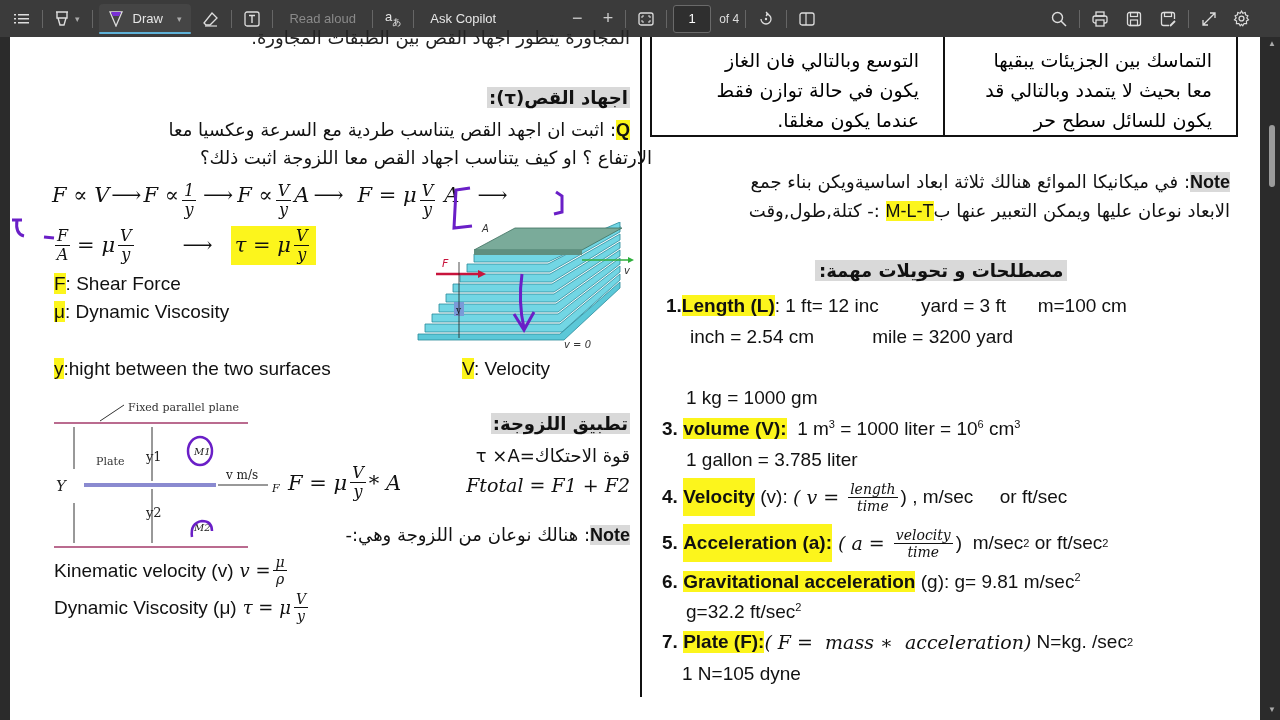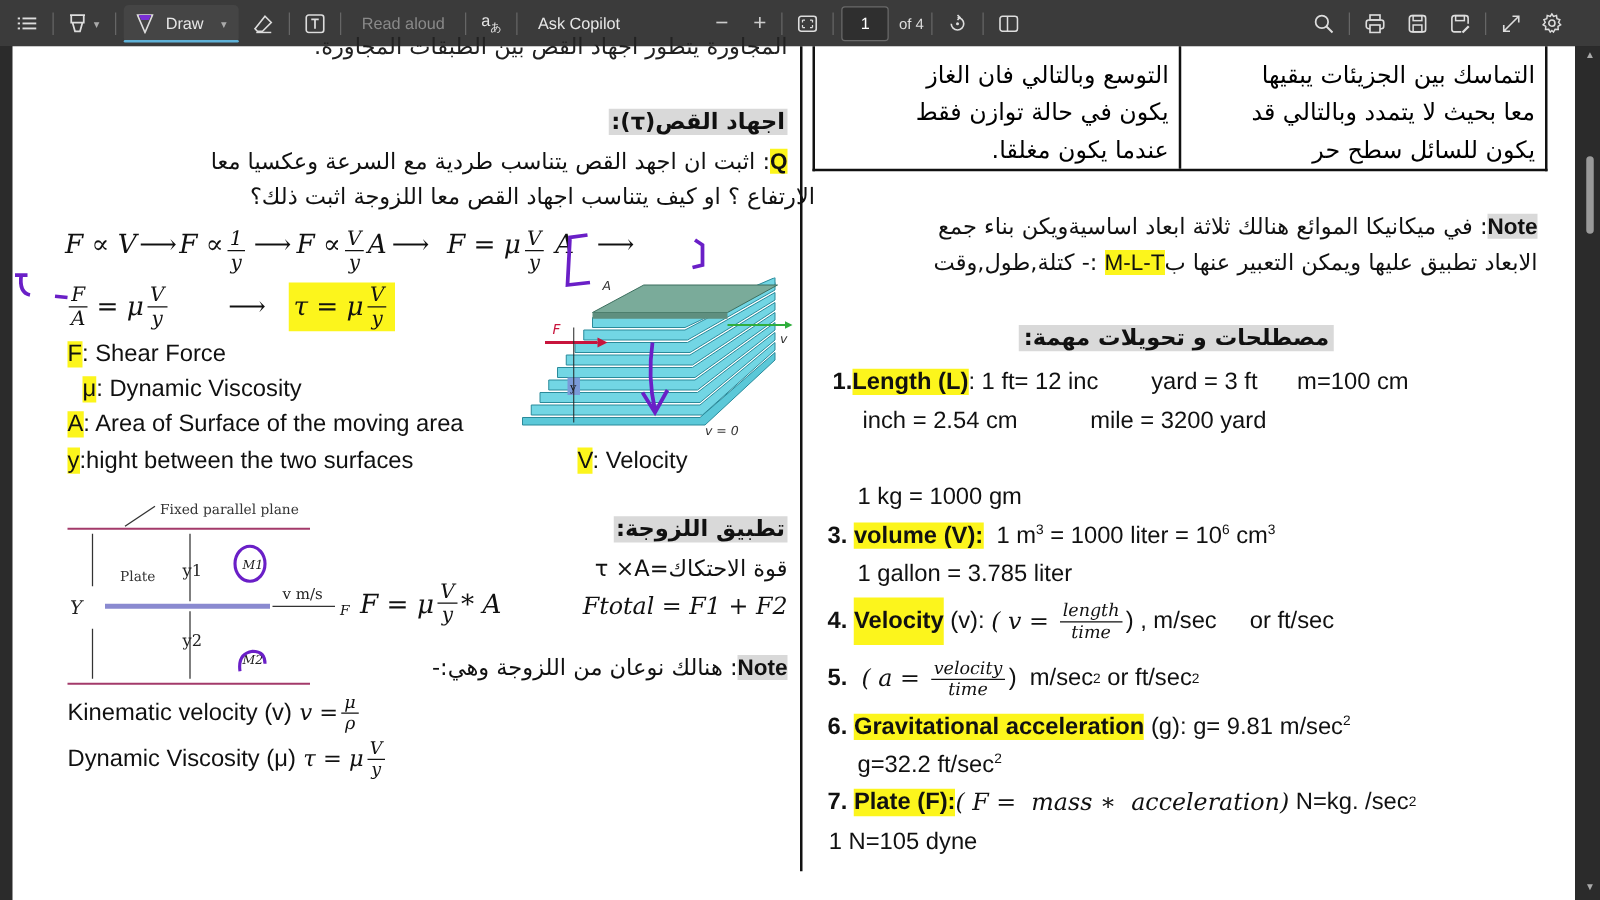--- a/index.html
+++ b/index.html
@@ -24,21 +24,21 @@
   .en { font-size: 19px; font-family: "Liberation Sans", sans-serif; }
   .math { font-family: "DejaVu Serif", serif; font-style: italic; font-size: 21px; }
   .hl { background: #fcf51c; }
   .gray-hl { background: #d9d9d9; }
   .bold { font-weight: bold; }
   .frac { display: inline-flex; flex-direction: column; align-items: center; vertical-align: middle; font-size: 16px; line-height: 1; margin: 0 3px; }
   .frac .num { border-bottom: 1px solid #111; padding: 0 2px 1px; }
   .frac .den { padding-top: 1px; }
   sup { font-size: 11px; }
   .tbl { position: absolute; left: 640px; top: 0; width: 588px; height: 100px; border: 2px solid #111; border-top: none; display: flex; }
-  .tbl-cell { flex: 1; border-left: 2px solid #111; padding: 8px 8px 0 8px; }
+  .tbl-cell { flex: 1; border-left: 2px solid #111; padding: 8px 24px 0 8px; }
   .tbl-cell:first-child { border-left: none; }
   .tbl-cell div { font-size: 19px; line-height: 30px; direction: rtl; text-align: right; font-family: "DejaVu Sans", sans-serif; }
   .ink { position: absolute; }
 </style>
 </head>
 <body>
 
 <div class="toolbar">
   <div class="tb-btn" style="margin-left:8px">
     <svg width="16" height="14" viewBox="0 0 16 14">
@@ -207,22 +207,21 @@
       <span class="hl" style="display:inline-flex;align-items:center;padding:2px 4px">
         <span>τ = μ</span>
         <span class="frac">
             <span class="num">V</span>
             <span class="den">y</span>
           </span>
       </span>
     </div>
 
     <div class="txt en" style="left:44px;top:236px"><span class="hl">F</span><span>: Shear Force</span></div>
-    <div class="txt en" style="left:56px;top:264px"><span class="hl">μ</span><span>: Dynamic Viscosity</span></div>
-    <div class="txt en" style="left:44px;top:292px"><span class="hl">A</span><span>: Area of Surface of the moving area</span></div>
+    <div class="txt en" style="left:44px;top:264px"><span class="hl">μ</span><span>: Dynamic Viscosity</span></div>
     <div class="txt en" style="left:44px;top:321px"><span class="hl">y</span><span>:hight  between the two surfaces</span></div>
     <div class="txt en" style="left:452px;top:321px"><span class="hl">V</span><span>: Velocity</span></div>
 
     <svg class="ink" style="left:400px;top:185px" width="225" height="130" viewBox="0 0 225 130">
       <g>
         <polygon points="8,112 150,112 210,60 210,66 154,118 8,118" fill="#5bc8d8" stroke="#2a8a9a" stroke-width="0.8"></polygon>
         <polygon points="15,102 150,102 210,52 210,58 152,110 15,110" fill="#72d6e4" stroke="#2a8a9a" stroke-width="0.8"></polygon>
         <polygon points="22,92 148,92 210,44 210,50 150,100 22,100" fill="#72d6e4" stroke="#2a8a9a" stroke-width="0.8"></polygon>
         <polygon points="29,82 146,82 210,36 210,42 148,90 29,90" fill="#72d6e4" stroke="#2a8a9a" stroke-width="0.8"></polygon>
         <polygon points="36,72 144,72 210,28 210,34 146,80 36,80" fill="#72d6e4" stroke="#2a8a9a" stroke-width="0.8"></polygon>
@@ -318,21 +317,21 @@
         <div>عندما يكون مغلقا.</div>
       </div>
       <div class="tbl-cell">
         <div>التماسك بين الجزيئات يبقيها</div>
         <div>معا بحيث لا يتمدد وبالتالي قد</div>
         <div>يكون للسائل  سطح  حر</div>
       </div>
     </div>
 
     <div class="txt ar" style="right:30px;top:134px"><span class="bold gray-hl" style="font-family:'Liberation Sans',sans-serif">Note</span><span>: في ميكانيكا الموائع هنالك ثلاثة ابعاد اساسيةويكن بناء جمع</span></div>
-    <div class="txt ar" style="right:30px;top:163px"><span>الابعاد تطبيق عليها  ويمكن التعبير عنها ب</span><span class="hl" style="font-family:'Liberation Sans',sans-serif">M-L-T</span><span> :- كتلة,طول,وقت</span></div>
+    <div class="txt ar" style="right:30px;top:163px"><span>الابعاد نوعان عليها  ويمكن التعبير عنها ب</span><span class="hl" style="font-family:'Liberation Sans',sans-serif">M-L-T</span><span> :- كتلة,طول,وقت</span></div>
 
     <div class="txt ar bold gray-hl" style="left:805px;top:223px;padding:0 4px;direction:rtl">مصطلحات و تحويلات  مهمة:</div>
 
     <div class="txt en" style="left:656px;top:258px"><b>1.</b><b class="hl">Length (L)</b><span style="white-space:pre">: 1 ft= 12 inc        yard = 3 ft      m=100 cm</span></div>
     <div class="txt en" style="left:680px;top:289px;white-space:pre">inch = 2.54 cm           mile = 3200 yard</div>
 
     <div class="txt en" style="left:676px;top:350px">1 kg = 1000 gm</div>
 
     <div class="txt en" style="left:652px;top:381px"><b>3. </b><b class="hl">volume (V):</b><span style="white-space:pre">  1 m</span><sup>3</sup><span style="white-space:pre"> = 1000 liter = 10</span><sup>6</sup><span style="white-space:pre"> cm</span><sup>3</sup></div>
     <div class="txt en" style="left:676px;top:412px">1 gallon = 3.785 liter</div>
@@ -344,20 +343,21 @@
       <span class="math" style="font-size:19px;white-space:pre">( v = </span>
       <span class="frac math" style="font-size:14px">
           <span class="num">length</span>
           <span class="den">time</span>
         </span>
       <span style="white-space:pre">) , m/sec     or ft/sec</span>
     </div>
 
     <div class="txt en" style="left:652px;top:486px;display:flex;align-items:center;height:40px">
       <b style="white-space:pre">5. </b>
+      <b class="hl" style="padding:8px 0">Acceleration (a):</b>
       <span class="math" style="font-size:19px;white-space:pre"> ( a = </span>
       <span class="frac math" style="font-size:14px">
           <span class="num">velocity</span>
           <span class="den">time</span>
         </span>
       <span style="white-space:pre">)  m/sec</span>
         <sup>2</sup>
       <span style="white-space:pre"> or ft/sec</span>
         <sup>2</sup>
     </div>
@@ -365,21 +365,21 @@
     <div class="txt en" style="left:652px;top:534px"><b style="white-space:pre">6. </b><b class="hl">Gravitational acceleration</b><span style="white-space:pre"> (g): g= 9.81 m/sec</span><sup>2</sup></div>
     <div class="txt en" style="left:676px;top:564px"><span>g=32.2 ft/sec</span><sup>2</sup></div>
 
     <div class="txt en" style="left:652px;top:594px;display:flex;align-items:center">
       <b style="white-space:pre">7. </b>
       <b class="hl">Plate (F):</b>
       <span class="math" style="font-size:19px;white-space:pre">( F =  mass ∗  acceleration)</span>
       <span style="white-space:pre"> N=kg. /sec</span>
         <sup>2</sup>
     </div>
-    <div class="txt en" style="left:653px;top:626px">1 N=105 dyne</div>
+    <div class="txt en" style="left:672px;top:626px">1 N=105 dyne</div>
 
   </div>
 </div>
 
 <div class="scrollbar">
   <div class="scroll-up">▲</div>
   <div class="scroll-thumb"></div>
   <div class="scroll-down">▼</div>
 </div>
 

